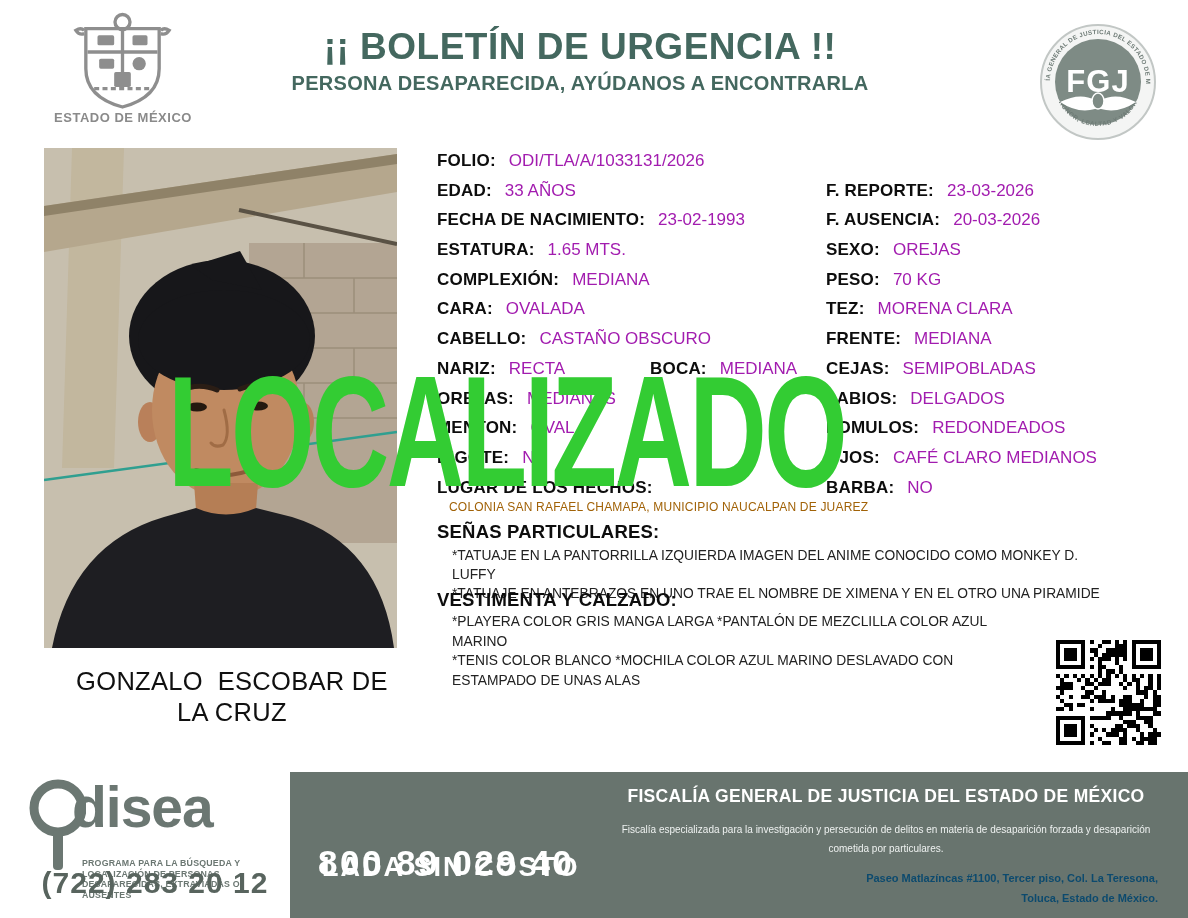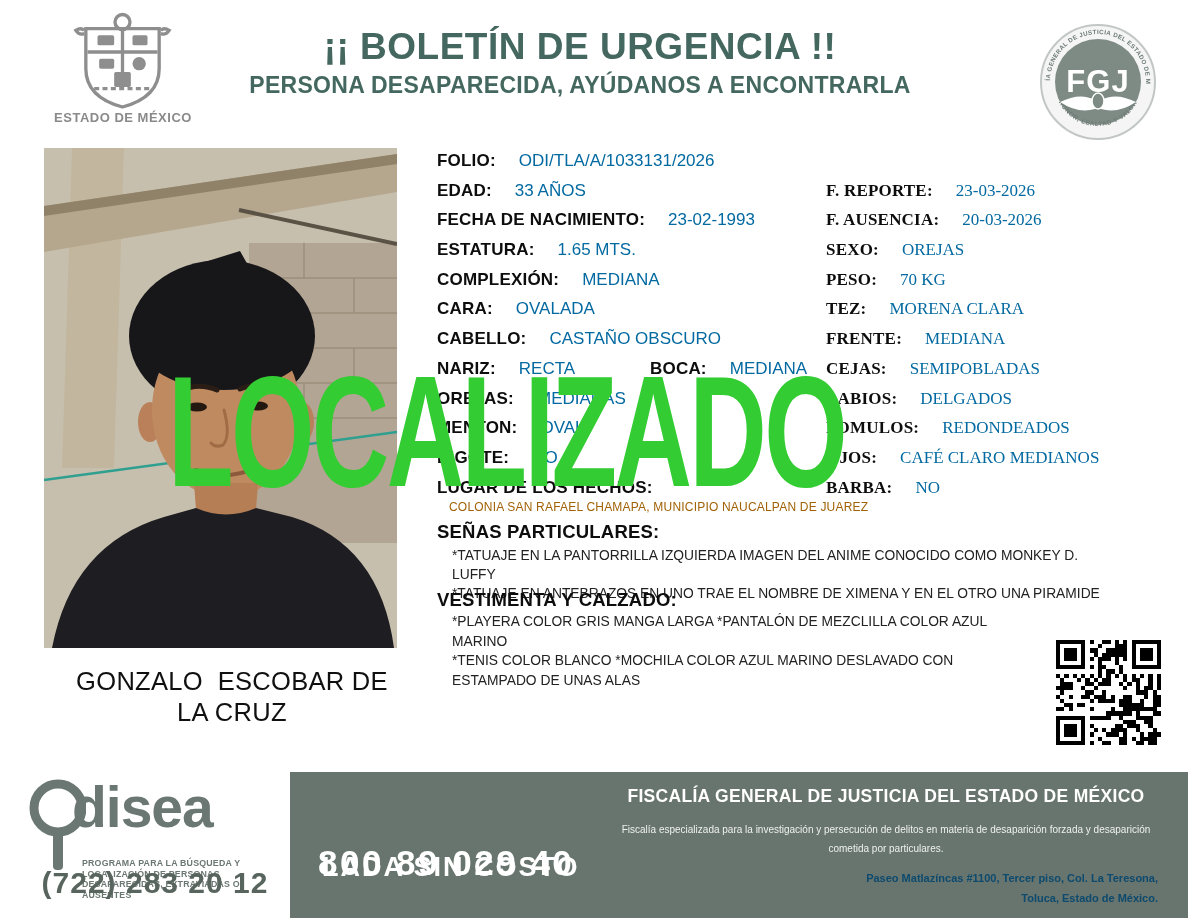--- a/index.html
+++ b/index.html
@@ -3,40 +3,40 @@
 <meta charset="utf-8">
 <style>
   html,body{margin:0;padding:0;background:#fff;}
   .poster{position:relative;width:1188px;height:918px;background:#ffffff;overflow:hidden;
           font-family:"Liberation Sans", sans-serif;color:#111;}
   .abs{position:absolute;}
 
   
   .hdr-title{left:190px;top:26px;width:780px;text-align:center;font-size:37px;font-weight:800;
              color:#44685f;letter-spacing:.5px;}
-  .hdr-sub{left:190px;top:72px;width:780px;text-align:center;font-size:23px;font-weight:700;
+  .hdr-sub{left:190px;top:72px;width:780px;text-align:center;font-size:20px;font-weight:700;
            color:#44685f;letter-spacing:.3px;}
   .estado-caption{left:18px;top:110px;width:210px;text-align:center;font-size:13px;font-weight:700;
                   color:#8a8a8a;letter-spacing:.5px;}
 
   
   .photo{left:44px;top:148px;width:353px;height:500px;background:#c7bfae;}
   .photo svg{display:block;}
 
   
   .name{left:32px;top:666px;width:400px;text-align:center;font-size:25.5px;font-weight:400;
         color:#101010;line-height:1.22;white-space:pre-wrap;letter-spacing:.3px;}
 
   
   .col{position:absolute;top:146px;}
   #details-left{left:437px;width:390px;}
-  #details-right{left:826px;width:360px;font-family:Liberation Serif, serif;}
+  #details-right{left:826px;width:360px;}
   .row{position:relative;height:29.7px;line-height:29.7px;white-space:nowrap;font-size:17px;}
   .lbl{font-weight:800;color:#0d0d0d;letter-spacing:.2px;}
-  .val{color:#0369a1;margin-left:23px;}
+  .val{color:#a21caf;margin-left:13px;}
   .pair2{position:absolute;left:213px;top:0;}
 
   .loc-line{left:449px;top:500px;width:700px;font-size:12px;color:#a16207;letter-spacing:.2px;}
 
   .sec-head{font-size:18.5px;font-weight:800;color:#0d0d0d;letter-spacing:.2px;}
   #senas-head{left:437px;top:521px;}
   #senas-lines{left:452px;top:546px;width:665px;font-size:13.8px;color:#222;line-height:19px;}
   #vest-head{left:437px;top:589px;}
   #vest-lines{left:452px;top:612px;width:588px;font-size:13.8px;color:#222;line-height:19.5px;}
 

